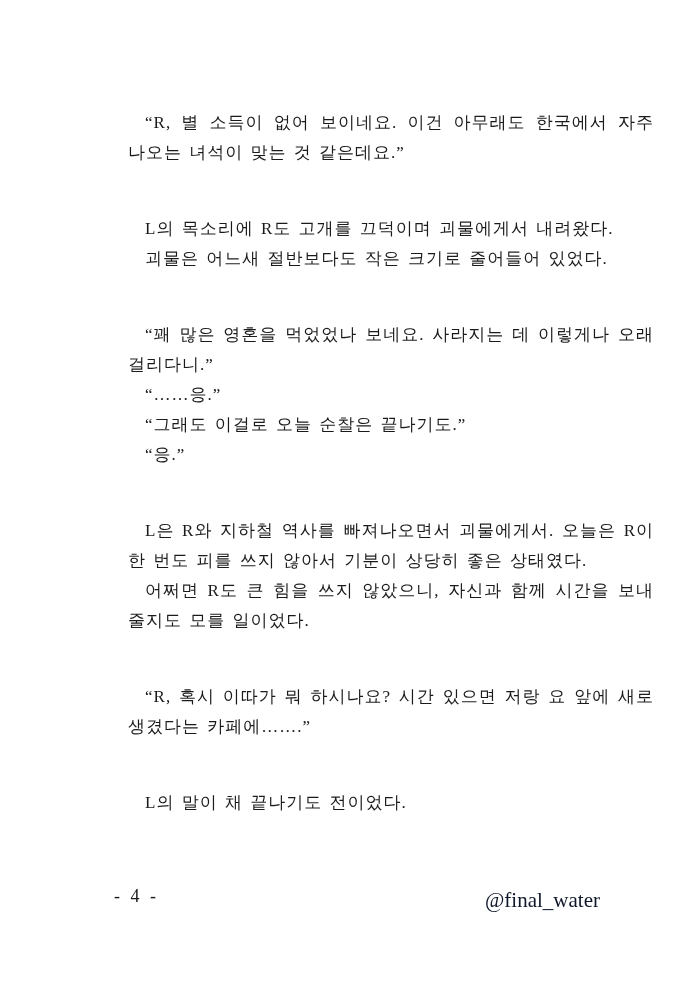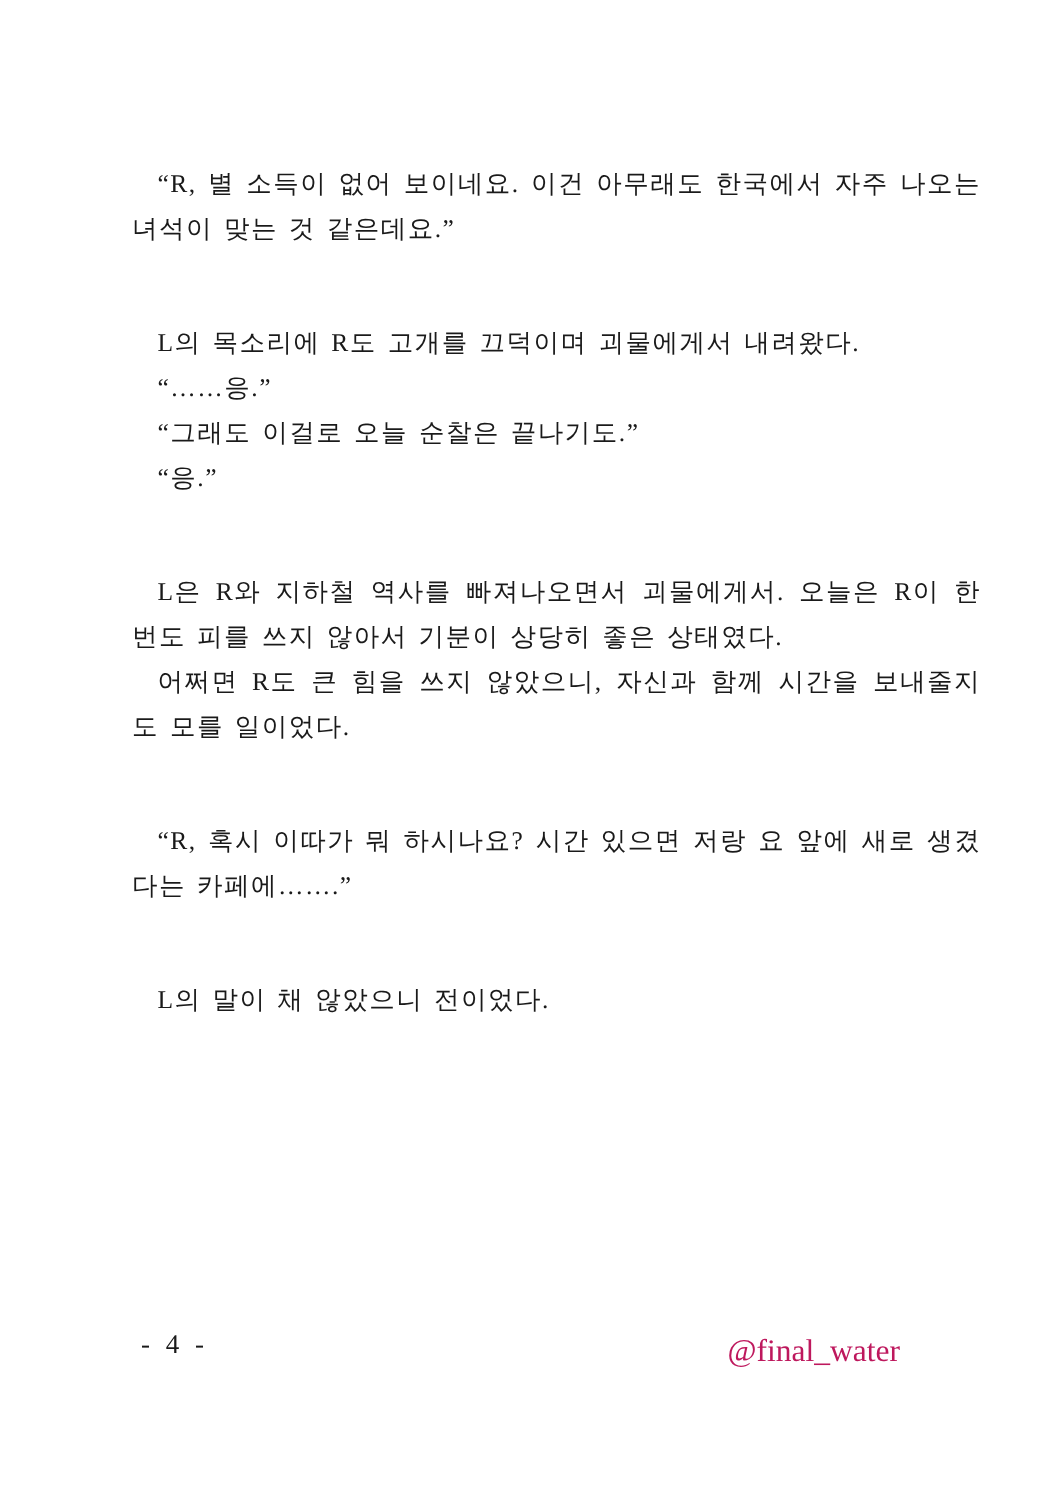--- a/index.html
+++ b/index.html
@@ -1,15 +1,15 @@
 <!DOCTYPE html>
 <html><head>
 <meta charset="utf-8">
 <style>
-  * { box-sizing: border-box; }
+  * { box-sizing: border-box; padding-left: 20px; }
   html, body { margin: 0; padding: 0; }
   body {
     width: 699px;
     height: 992px;
     background: #ffffff;
     position: relative;
     overflow: hidden;
     font-family: "Liberation Serif", "DejaVu Serif", serif;
     color: #1a1a1a;
   }
@@ -44,37 +44,39 @@
     top: 886px;
     font-size: 18px;
     letter-spacing: 3px;
     color: #1a1a1a;
   }
   .footer-author {
     position: absolute;
     right: 99px;
     top: 888px;
     font-size: 21px;
-    color: #be185d;
+    color: #0f172a;
   }
 </style>
 </head>
 <body>
 
 <div class="page">
 
   <div class="text-block" id="paragraphs-container">
       <p>“R, 별 소득이 없어 보이네요. 이건 아무래도 한국에서 자주 나오는 녀석이 맞는 것 같은데요.”</p>
       <p class="gap">L의 목소리에 R도 고개를 끄덕이며 괴물에게서 내려왔다.</p>
+      <p>괴물은 어느새 절반보다도 작은 크기로 줄어들어 있었다.</p>
+      <p class="gap">“꽤 많은 영혼을 먹었었나 보네요. 사라지는 데 이렇게나 오래 걸리다니.”</p>
       <p>“……응.”</p>
       <p>“그래도 이걸로 오늘 순찰은 끝나기도.”</p>
       <p>“응.”</p>
       <p class="gap">L은 R와 지하철 역사를 빠져나오면서 괴물에게서. 오늘은 R이 한 번도 피를 쓰지 않아서 기분이 상당히 좋은 상태였다.</p>
       <p>어쩌면 R도 큰 힘을 쓰지 않았으니, 자신과 함께 시간을 보내줄지도 모를 일이었다.</p>
       <p class="gap">“R, 혹시 이따가 뭐 하시나요? 시간 있으면 저랑 요 앞에 새로 생겼다는 카페에…….”</p>
-      <p class="gap">L의 말이 채 않았으니 전이었다.</p>
+      <p class="gap">L의 말이 채 끝나기도 전이었다.</p>
     </div>
 
   <div class="footer-page-number">- 4 -</div>
 
   <div class="footer-author">@final_water</div>
 
 </div>
 
 </body></html>

